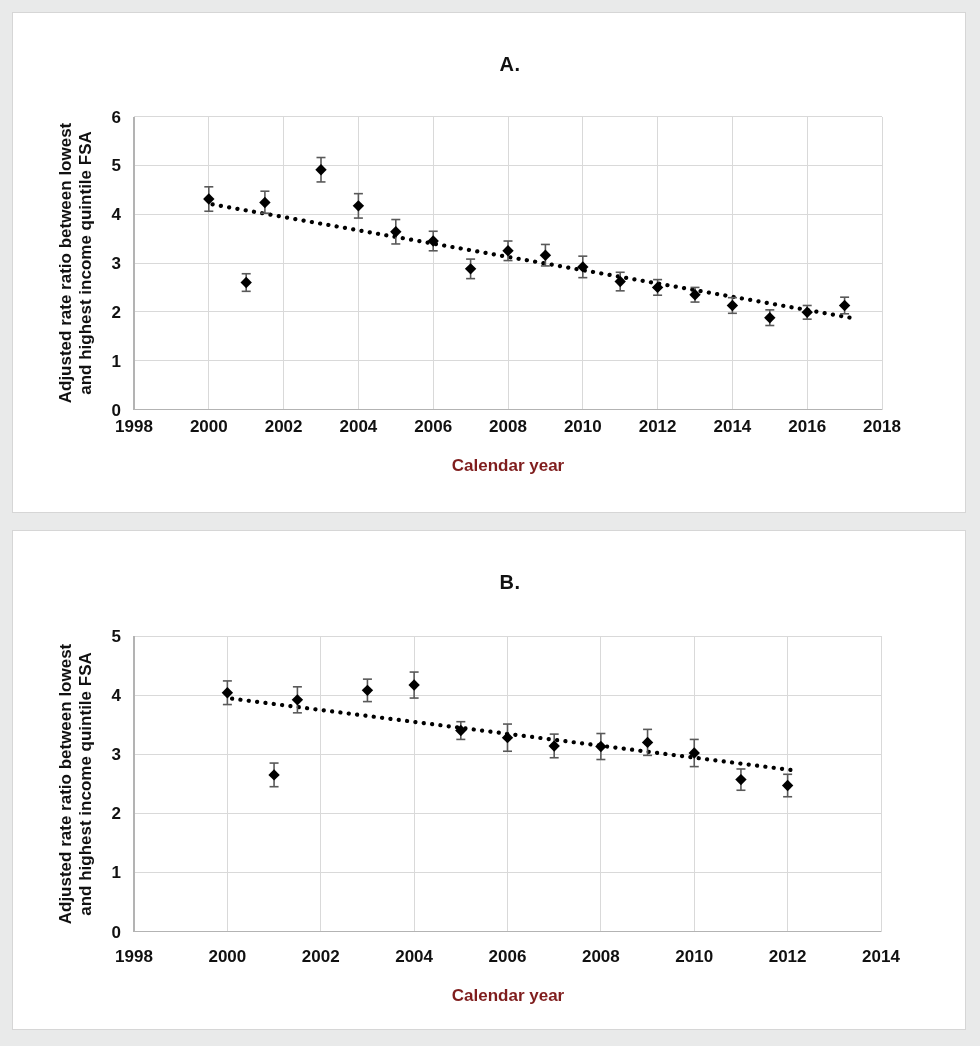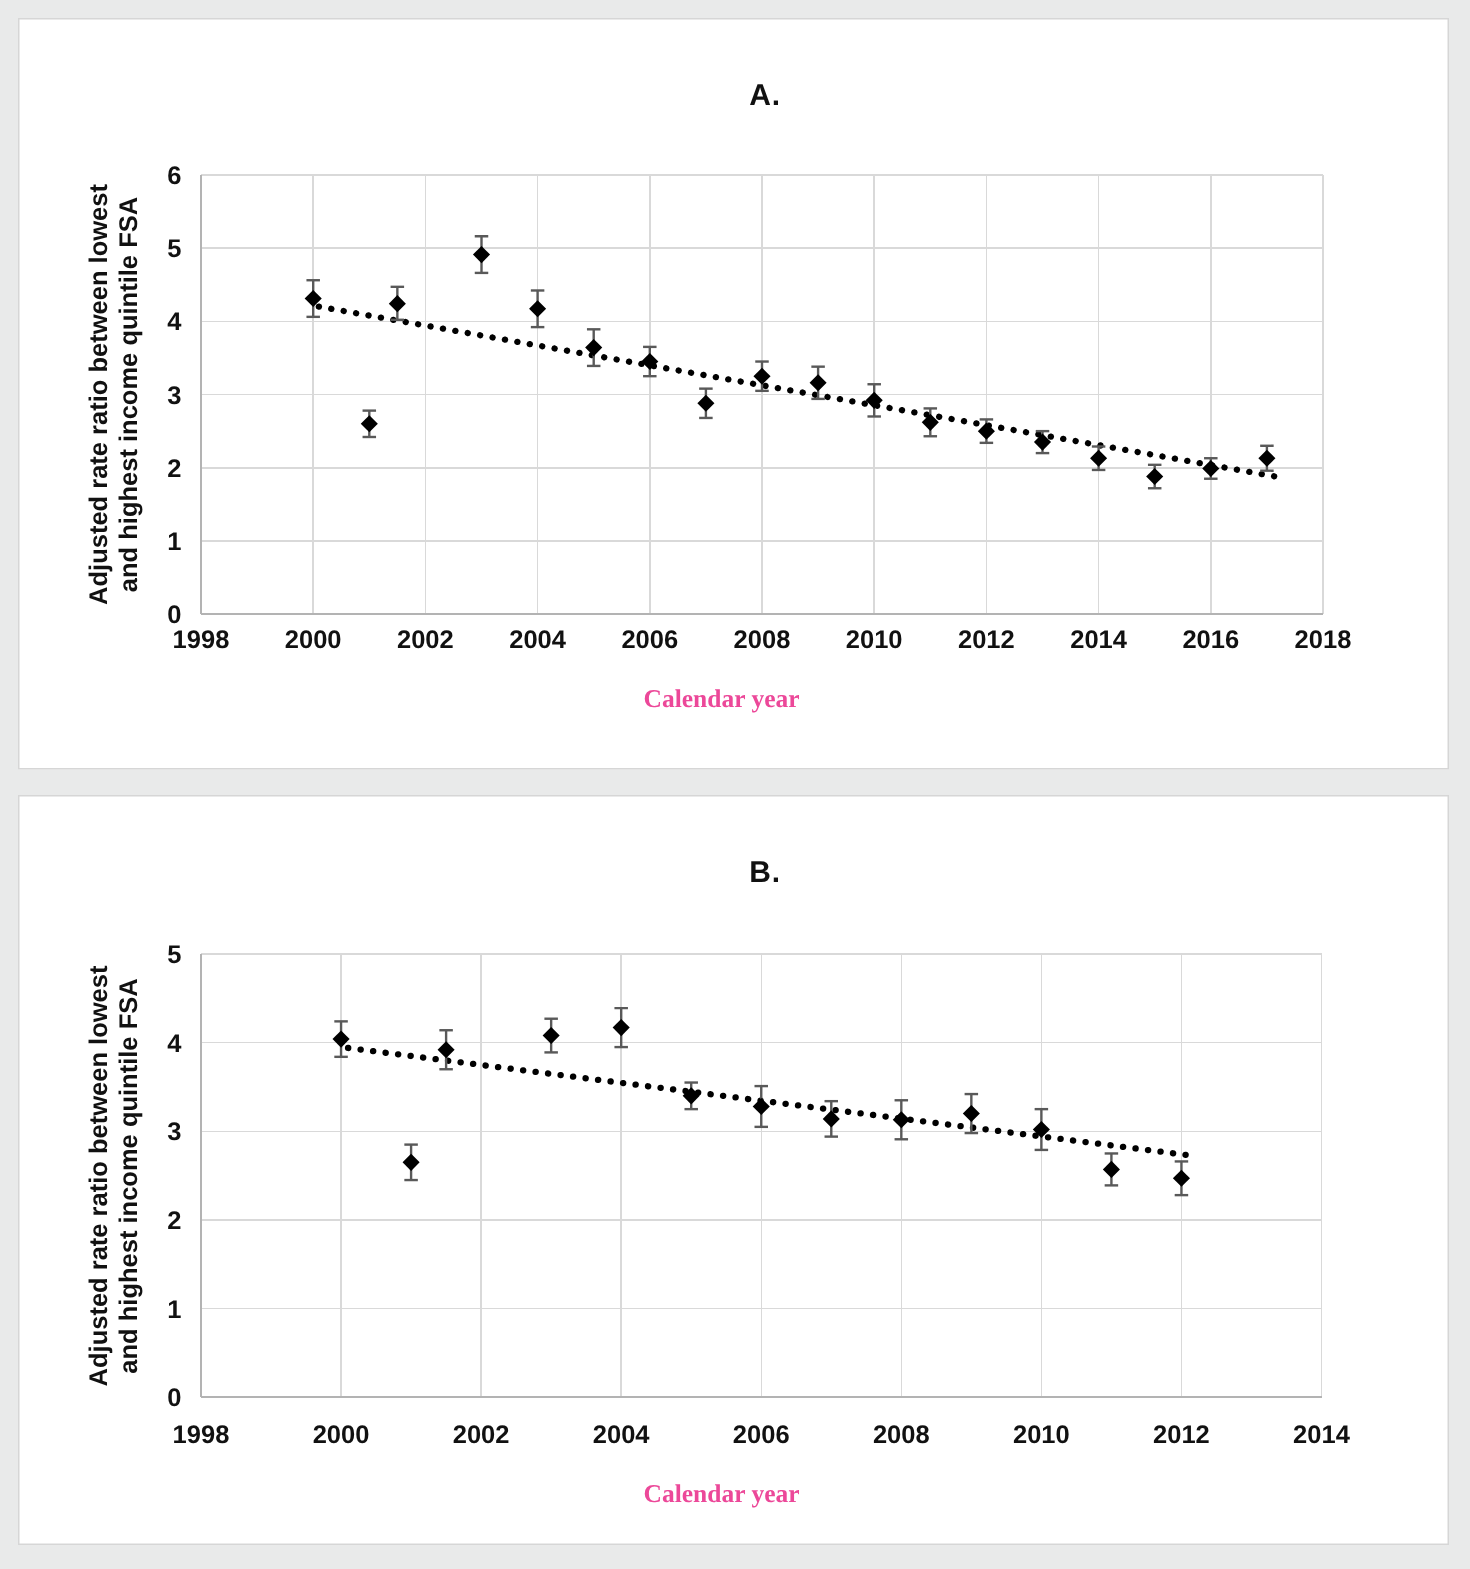--- a/index.html
+++ b/index.html
@@ -35,25 +35,24 @@
     text-align: center;
     font-size: 17px; font-weight: bold; color: #111;
     line-height: 20px;
     white-space: nowrap;
   }
   #panel-A .ylabel { top: 250px; }
   #panel-B .ylabel { top: 253px; }
   .ylabel span { display: block; }
   .xlabel {
     position: absolute;
-    left: 468px;
+    left: 495px;
     transform: translateX(-50%);
-    font-size: 17px; font-weight: bold; color: #ec4899;
+    font-size: 17px; font-weight: bold; color: #7f1d1d;
     white-space: nowrap;
-    font-family: Liberation Serif, serif;
   }
   #panel-A .xlabel { top: 443px; }
   #panel-B .xlabel { top: 455px; }
   svg.chart { position: absolute; left: 0; top: 0; }
   svg.chart text {
     font-family: "Liberation Sans", sans-serif;
     font-weight: bold;
     font-size: 17px;
     fill: #111;
   }

